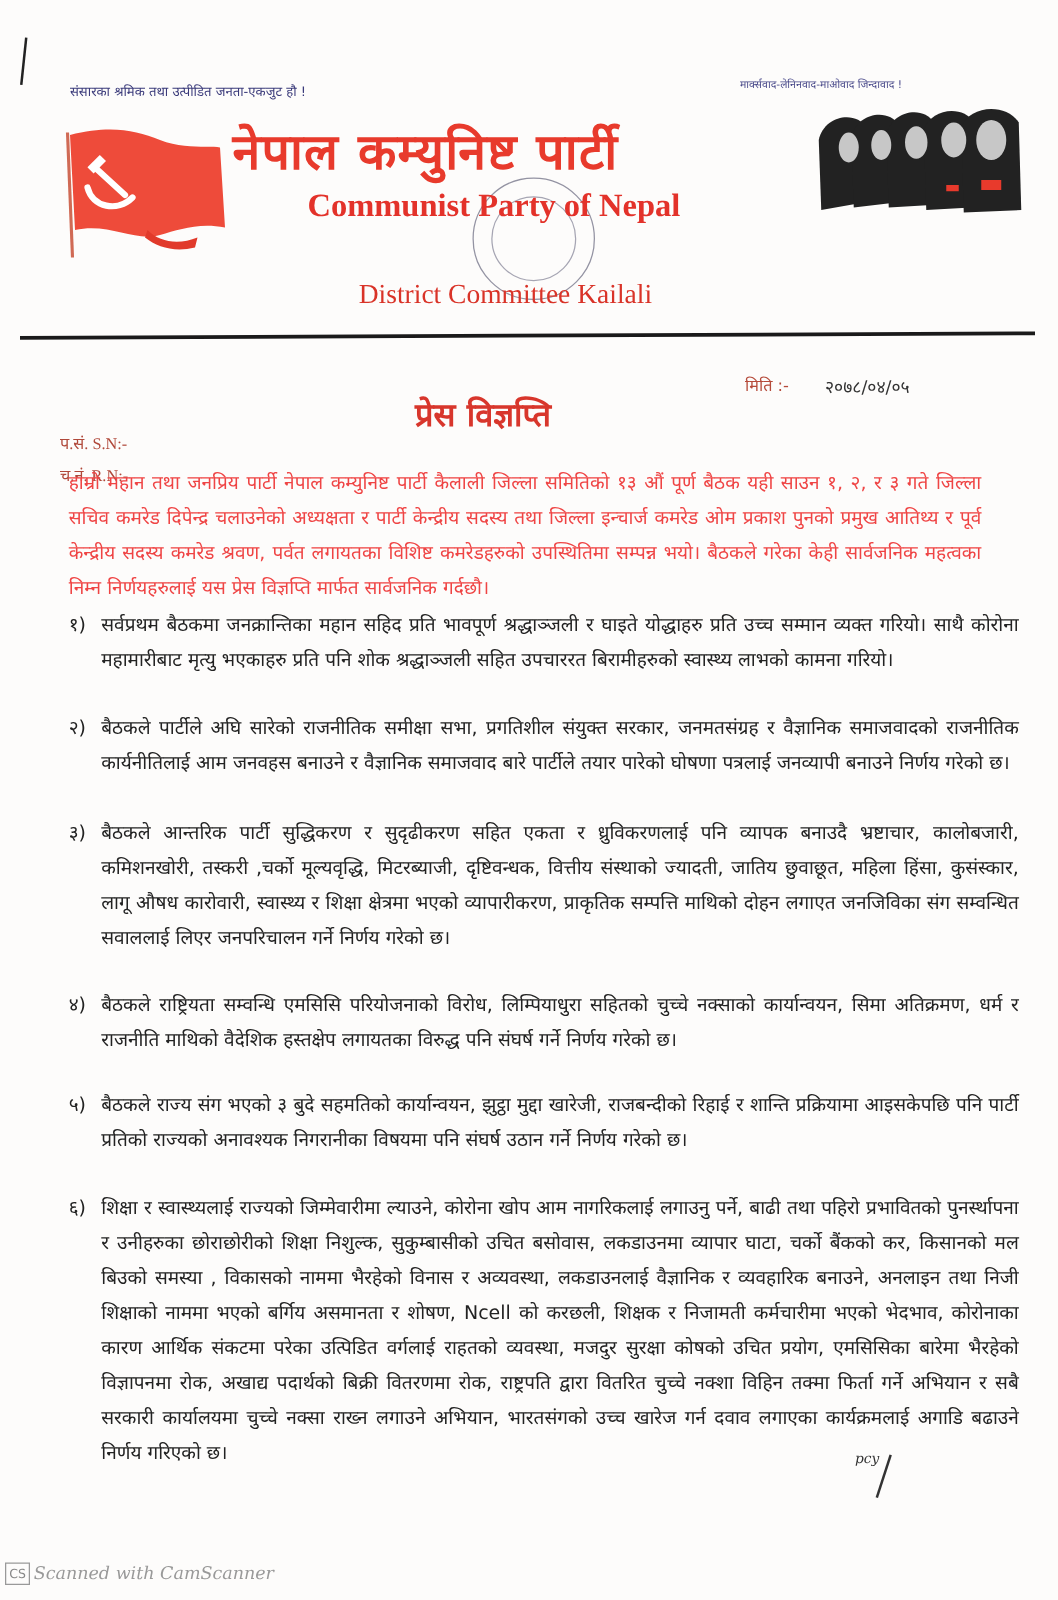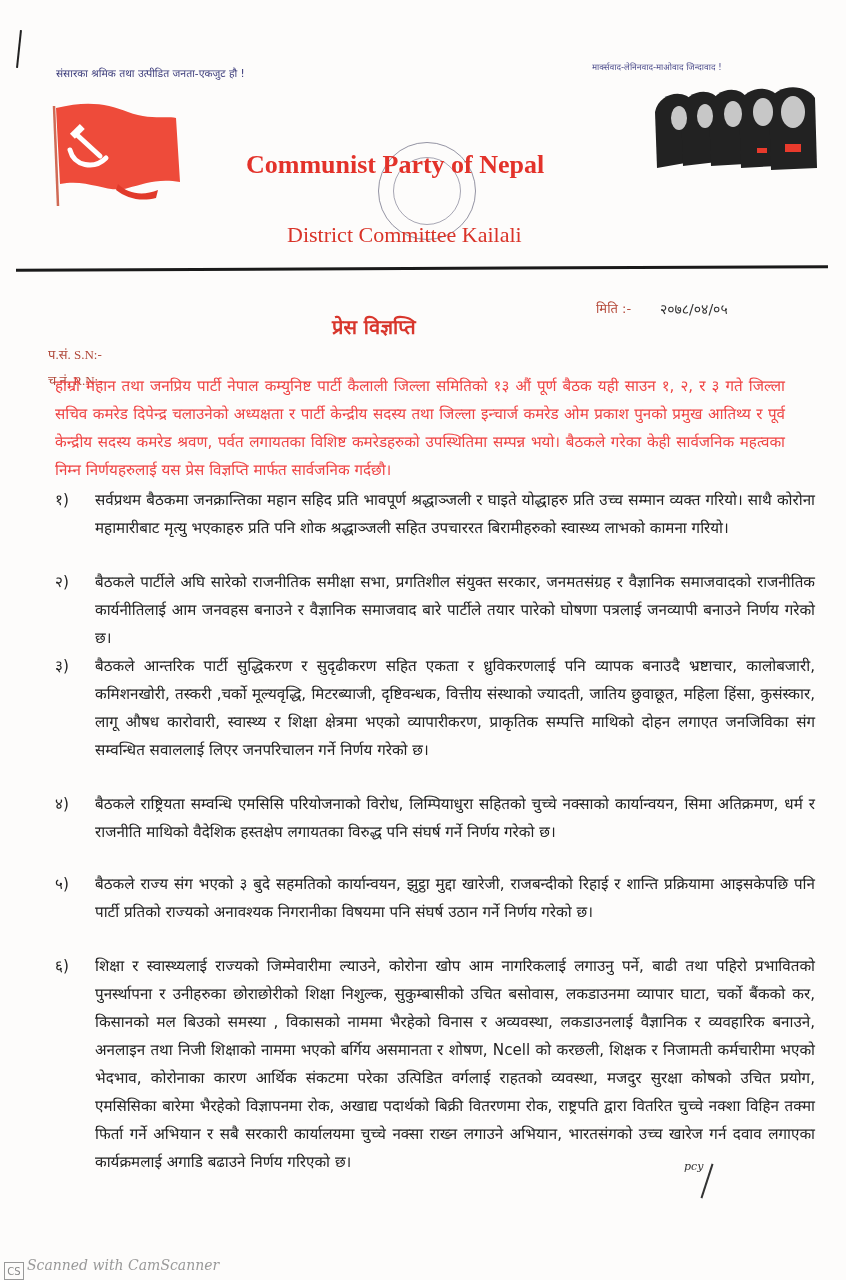--- a/index.html
+++ b/index.html
@@ -46,54 +46,53 @@
     border:1px solid rgba(60,60,90,0.45);
   }
   .rule {
     position:absolute; left:16px; top:267px; width:812px; height:3px; background:#1a1a1a;
     transform:rotate(-0.25deg);
   }
   .ref { position:absolute; left:48px; font-size:13px; color:#b0483a; font-family:"Liberation Serif", serif;margin-top:31px; }
   .ref.sn { top:314px; }
   .ref.rn { top:340px; }
   .press-title {
-    position:absolute; left:332px; top:313px; font-size:20px; font-weight:bold; color:#d8362c;
+    position:absolute; left:332px; top:313px; font-size:26px; font-weight:bold; color:#d8362c;
   }
   .date-label {
     position:absolute; left:596px; top:299px; font-size:13px; color:#b54a3a;
   }
   .date-val {
     position:absolute; left:660px; top:299px; font-size:14px; color:#333;
   }
   .body-text {
     position:absolute; left:55px; top:372px; width:730px; font-size:15.2px; line-height:28px;
     color:#ef4444; text-align:justify;
   }
   .item {
     position:absolute; left:55px; width:760px; font-size:15.2px; line-height:28px; color:#222;
   }
   .item .num { position:absolute; left:0; top:0; width:28px; }
-  .item .txt { margin-left:40px; text-align:justify; display:block; }
+  .item .txt { margin-left:26px; text-align:justify; display:block; }
   .sig {
     position:absolute; left:684px; top:1160px; font-size:11px; color:#333;
     font-family:"DejaVu Serif", serif; font-style:italic;
   }
   .sig-stroke {
     position:absolute; left:706px; top:1163px; width:2px; height:36px; background:#333;
     transform:rotate(18deg);
   }
   .footer {
     position:absolute; left:4px; top:1250px; font-size:14px; color:#999;
     display:flex; align-items:center; gap:3px; font-family:"DejaVu Serif", serif; font-style:italic;
   }
   .cs-logo {
     width:18px; height:16px; border:1.5px solid #999; font-size:10px; font-style:normal;
     display:flex; align-items:center; justify-content:center; color:#888;
     font-family:"DejaVu Sans", sans-serif;
-    margin-top:12px;
   }
 </style>
 </head>
 <body>
 
 <div class="page">
 
   <div class="mark-left"></div>
 
   <div class="slogan-left">संसारका श्रमिक तथा उत्पीडित जनता-एकजुट हौ !</div>
@@ -103,20 +102,21 @@
     <line x1="6" y1="8" x2="10" y2="108" stroke="#d06a55" stroke-width="2.5"></line>
     <path d="M8 10 C 40 2, 60 6, 80 14 C 100 22, 120 18, 128 20 L 132 84 C 110 80, 95 86, 80 90 C 60 96, 40 80, 12 86 Z" fill="#ee4b3a"></path>
     <path d="M70 86 C 80 96, 95 98, 110 92 L 108 100 C 92 104, 78 100, 68 92 Z" fill="#e13a2b"></path>
     <g stroke="#fff" stroke-width="5" fill="none" stroke-linecap="round">
       <path d="M22 52 C 26 68, 46 72, 58 60"></path>
       <line x1="28" y1="36" x2="52" y2="58"></line>
     </g>
     <rect x="22" y="30" width="14" height="7" fill="#fff" transform="rotate(-45 29 33)"></rect>
   </svg>
 
+  <div class="title-np">नेपाल कम्युनिष्ट पार्टी</div>
 
   <svg class="portraits" viewBox="0 0 180 92">
     <g fill="#222">
       <path d="M10 30 C 14 10, 40 6, 48 20 L 46 80 L 12 86 Z"></path>
       <path d="M36 28 C 40 8, 66 4, 74 18 L 72 80 L 38 84 Z"></path>
       <path d="M64 26 C 68 6, 94 2, 102 16 L 100 82 L 66 84 Z"></path>
       <path d="M94 22 C 100 4, 126 2, 134 16 L 132 84 L 96 86 Z"></path>
       <path d="M124 20 C 130 2, 160 0, 170 16 L 172 86 L 126 88 Z"></path>
     </g>
     <g fill="#fff" opacity="0.75">

